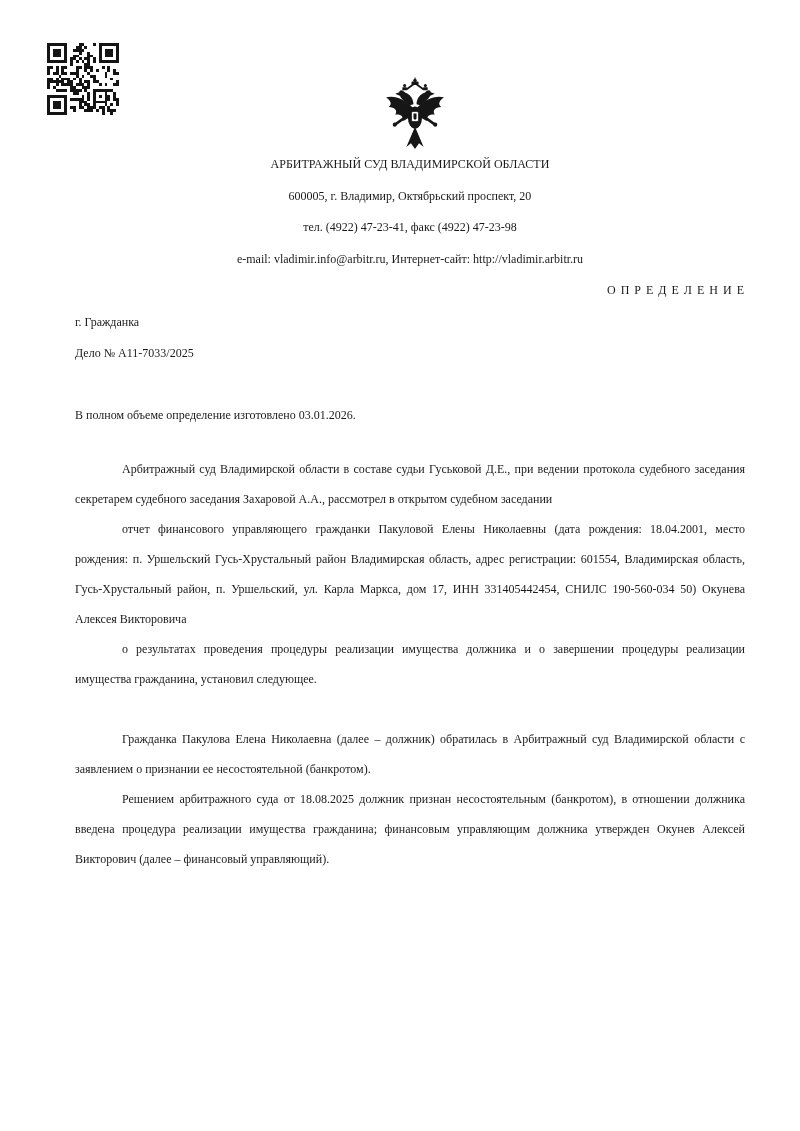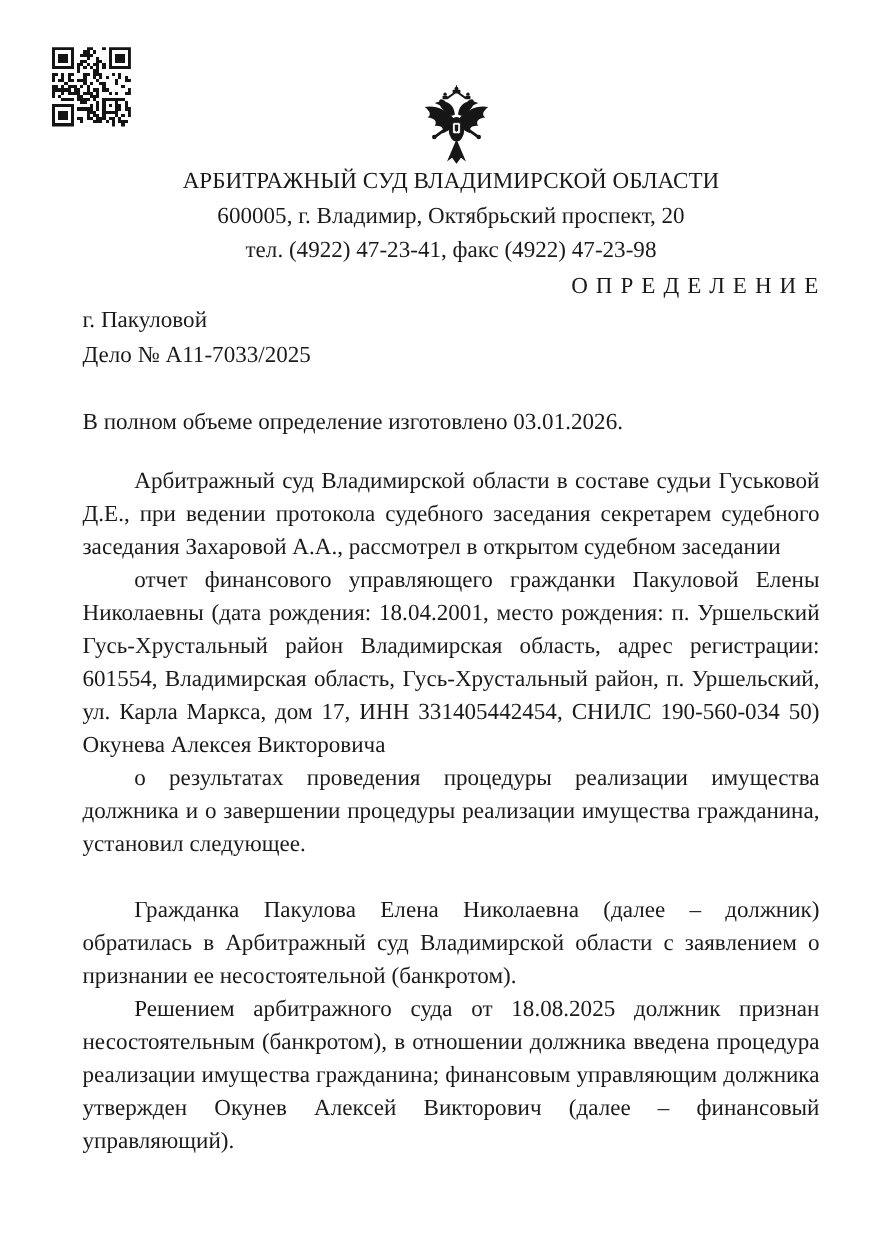--- a/index.html
+++ b/index.html
@@ -6,21 +6,21 @@
   .page{
     position:relative;
     width:800px;height:1131px;
     background:#ffffff;
     font-family:"Liberation Serif","DejaVu Serif",serif;
     color:#1a1a1a;
     overflow:hidden;
   }
   .qr{position:absolute;left:47px;top:43px;width:72px;height:72px;shape-rendering:crispEdges;}
   .emblem{position:absolute;left:382px;top:77px;width:66px;height:76px;}
-  .content{position:absolute;left:75px;top:0;width:670px;font-size:21px;}
+  .content{position:absolute;left:75px;top:0;width:670px;font-size:12px;}
   .hdr{padding-top:149px;text-align:center;}
   .hdr .hline{height:31.5px;line-height:31.5px;white-space:nowrap;}
   .title-line{letter-spacing:1px;text-align:right;}
   .city-line{text-align:left;}
   .meta-row{display:flex;justify-content:space-between;height:31.5px;line-height:31.5px;text-align:left;}
   .res{margin-top:30px;}
   .res div{line-height:30px;}
   .bodytext{margin-top:24px;}
   .bodytext p, .bodytext2 p{
     margin:0;
@@ -255,22 +255,23 @@
     <rect x="58" y="68" width="14" height="20" rx="3" fill="#ffffff" stroke="#161616" stroke-width="1.5"></rect>
     <path d="M62 72 L68 72 L68 82 L65 85 L62 82 Z" fill="#161616"></path>
   </svg>
 
   <div class="content">
 
     <div class="hdr">
       <div class="hline">АРБИТРАЖНЫЙ СУД ВЛАДИМИРСКОЙ ОБЛАСТИ</div>
       <div class="hline">600005, г. Владимир, Октябрьский проспект, 20</div>
       <div class="hline">тел. (4922) 47-23-41, факс (4922) 47-23-98</div>
+      <div class="hline">e-mail: vladimir.info@arbitr.ru, Интернет-сайт: http://vladimir.arbitr.ru</div>
       <div class="hline title-line">О П Р Е Д Е Л Е Н И Е</div>
-      <div class="hline city-line">г. Пакуловой</div>
+      <div class="hline city-line">г. Гражданка</div>
       <div class="meta-row">
         <span>Дело № А11-7033/2025</span>
       </div>
     </div>
 
     <div class="res">
       <div>В полном объеме определение изготовлено 03.01.2026.</div>
     </div>
 
     <div class="bodytext">

